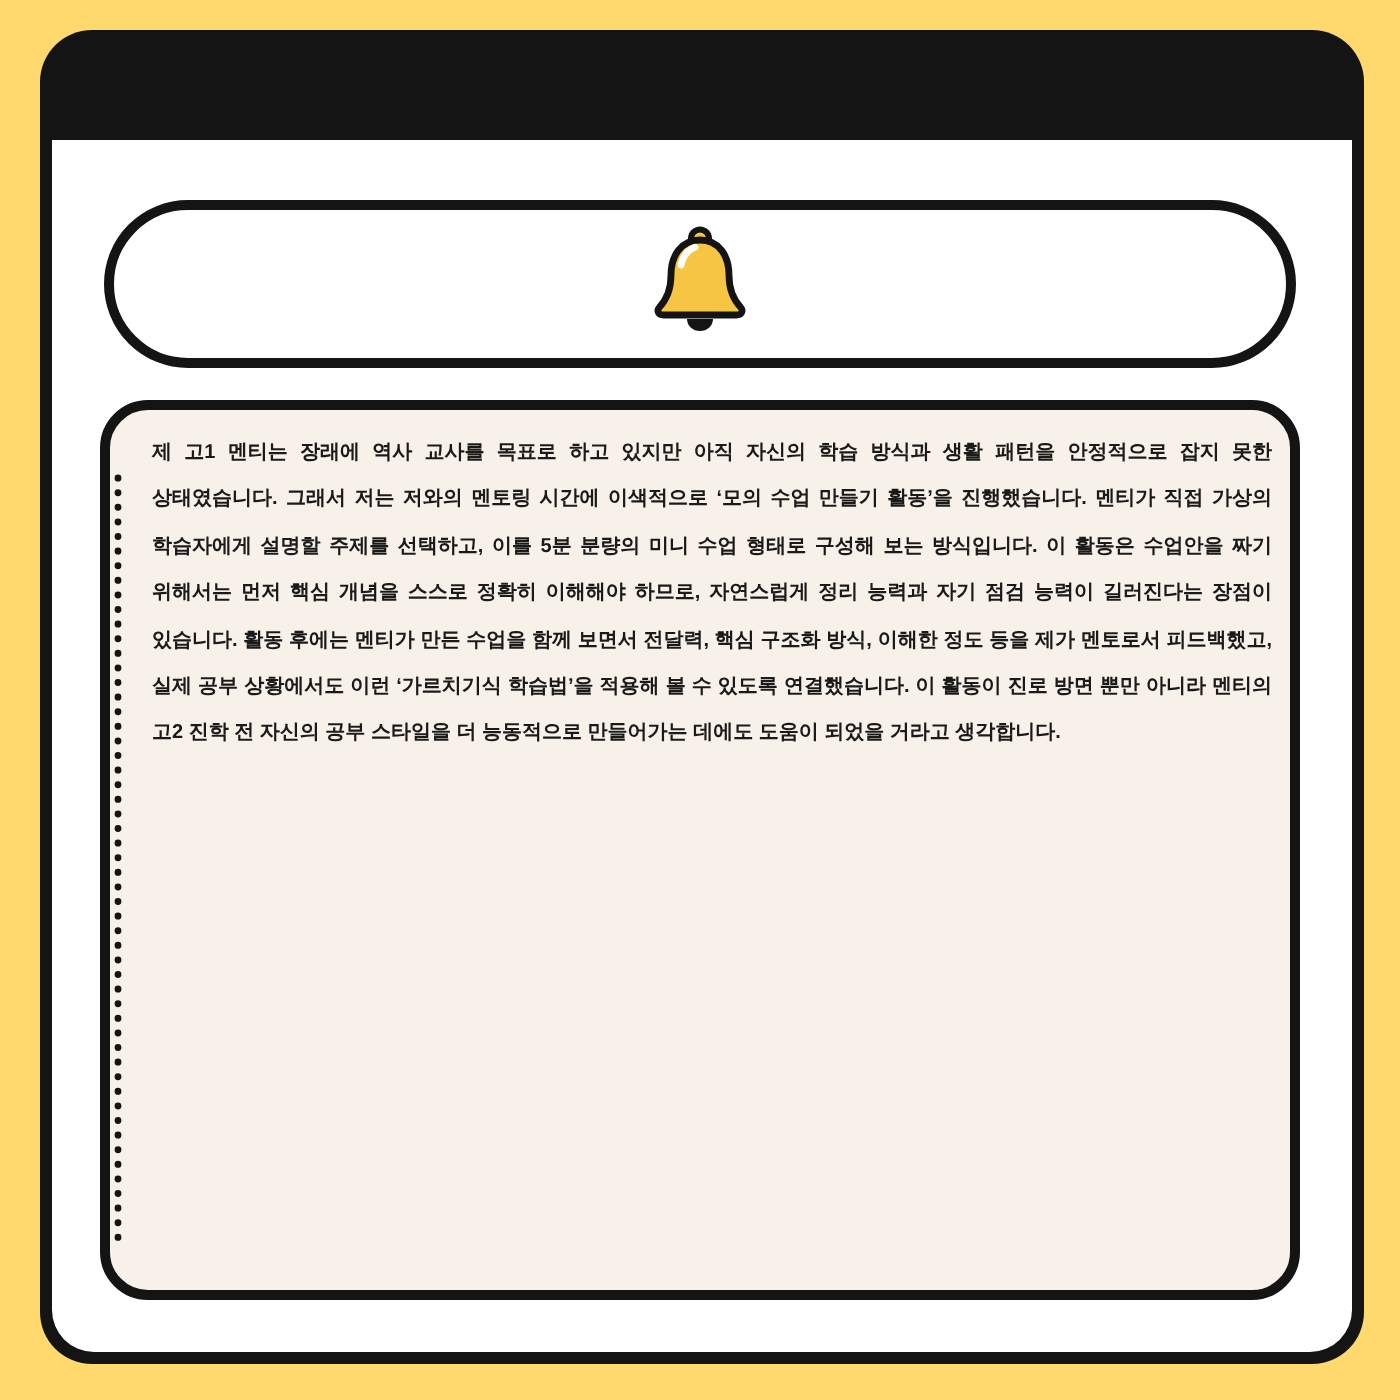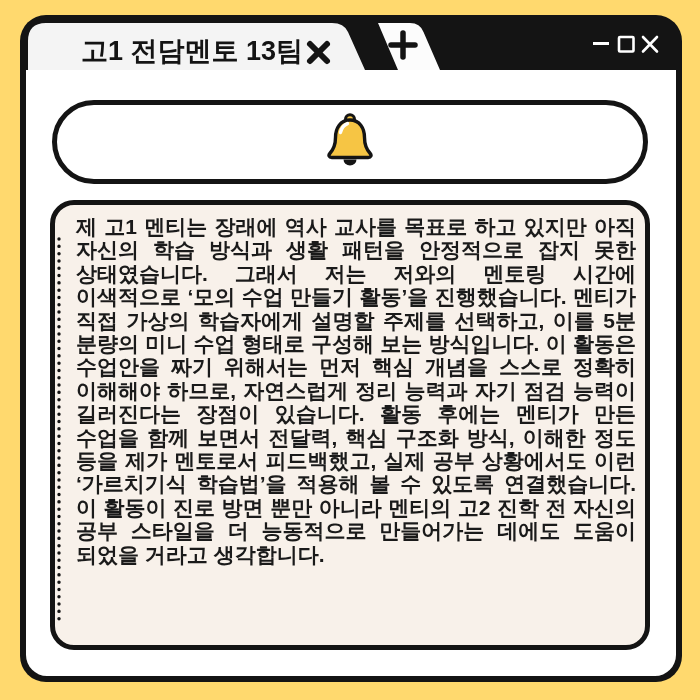--- a/index.html
+++ b/index.html
@@ -61,64 +61,34 @@
     letter-spacing: 1px;
     color: #141414;
     line-height: 1.1;
   }
   .divider { flex: none; margin-top: 30px; }
   .card-right {
     flex: 1;
     padding: 10px 9px 0 13px;
   }
   .story {
-    font-size: 21px;
+    font-size: 10px;
     font-weight: 700;
     line-height: 23.4px;
     color: #1A1A1A;
     text-align: justify;
     word-break: keep-all;
   }
 </style>
 </head>
 <body>
 
 <div class="stage">
   <div class="window">
 
-    <div class="tabbar">
-      <svg width="662" height="55" viewBox="0 0 662 55" xmlns="http://www.w3.org/2000/svg">
-
-        <g>
-          <path d="M 8 55 L 8 26 Q 8 8 26 8 L 312 8 Q 324 8 328 17 L 345 55 Z" fill="#F4F4F4"></path>
-          <text x="172" y="45" text-anchor="middle" font-family="Liberation Sans, DejaVu Sans, sans-serif" font-size="27" font-weight="bold" fill="#141414">고1 전담멘토 13팀</text>
-          <g stroke="#141414" stroke-width="6" stroke-linecap="round">
-            <line x1="290" y1="29" x2="307" y2="46"></line>
-            <line x1="307" y1="29" x2="290" y2="46"></line>
-          </g>
-        </g>
-
-        <g>
-          <path d="M 358 8 L 390 8 Q 400 8 403.5 17 L 420 55 L 378 55 Z" fill="#FCFCFC"></path>
-          <g stroke="#141414" stroke-width="5.5" stroke-linecap="round">
-            <line x1="371" y1="30" x2="395" y2="30"></line>
-            <line x1="383" y1="18" x2="383" y2="42"></line>
-          </g>
-        </g>
-
-        <g>
-          <line x1="573" y1="28.5" x2="589" y2="28.5" stroke="#FFFFFF" stroke-width="3"></line>
-          <rect x="599" y="22" width="14.5" height="14.5" rx="1" fill="none" stroke="#FFFFFF" stroke-width="2.6"></rect>
-          <g stroke="#FFFFFF" stroke-width="2.6" stroke-linecap="round">
-            <line x1="623" y1="22" x2="637" y2="36.5"></line>
-            <line x1="637" y1="22" x2="623" y2="36.5"></line>
-          </g>
-        </g>
-      </svg>
-    </div>
 
     <div class="window-body">
 
       <div class="pill">
         <svg width="46" height="58" viewBox="0 0 46 58" xmlns="http://www.w3.org/2000/svg">
           <rect x="18.5" y="1.7" width="9" height="9" rx="4.5" fill="#F6C544" stroke="#141414" stroke-width="3"></rect>
           <path d="M23 7 C 13.5 7 8.5 15 8.5 24.5 C 8.5 32 6.5 36.5 2.8 40.5
                    C 1.2 42.3 2 44.5 4.8 44.5 L 41.2 44.5 C 44 44.5 44.8 42.3 43.2 40.5
                    C 39.5 36.5 37.5 32 37.5 24.5 C 37.5 15 32.5 7 23 7 Z" fill="#F6C544" stroke="#141414" stroke-width="3.4" stroke-linejoin="round"></path>
           <path d="M16.5 46.5 A 6.5 6 0 0 0 29.5 46.5 Z" fill="#141414"></path>

